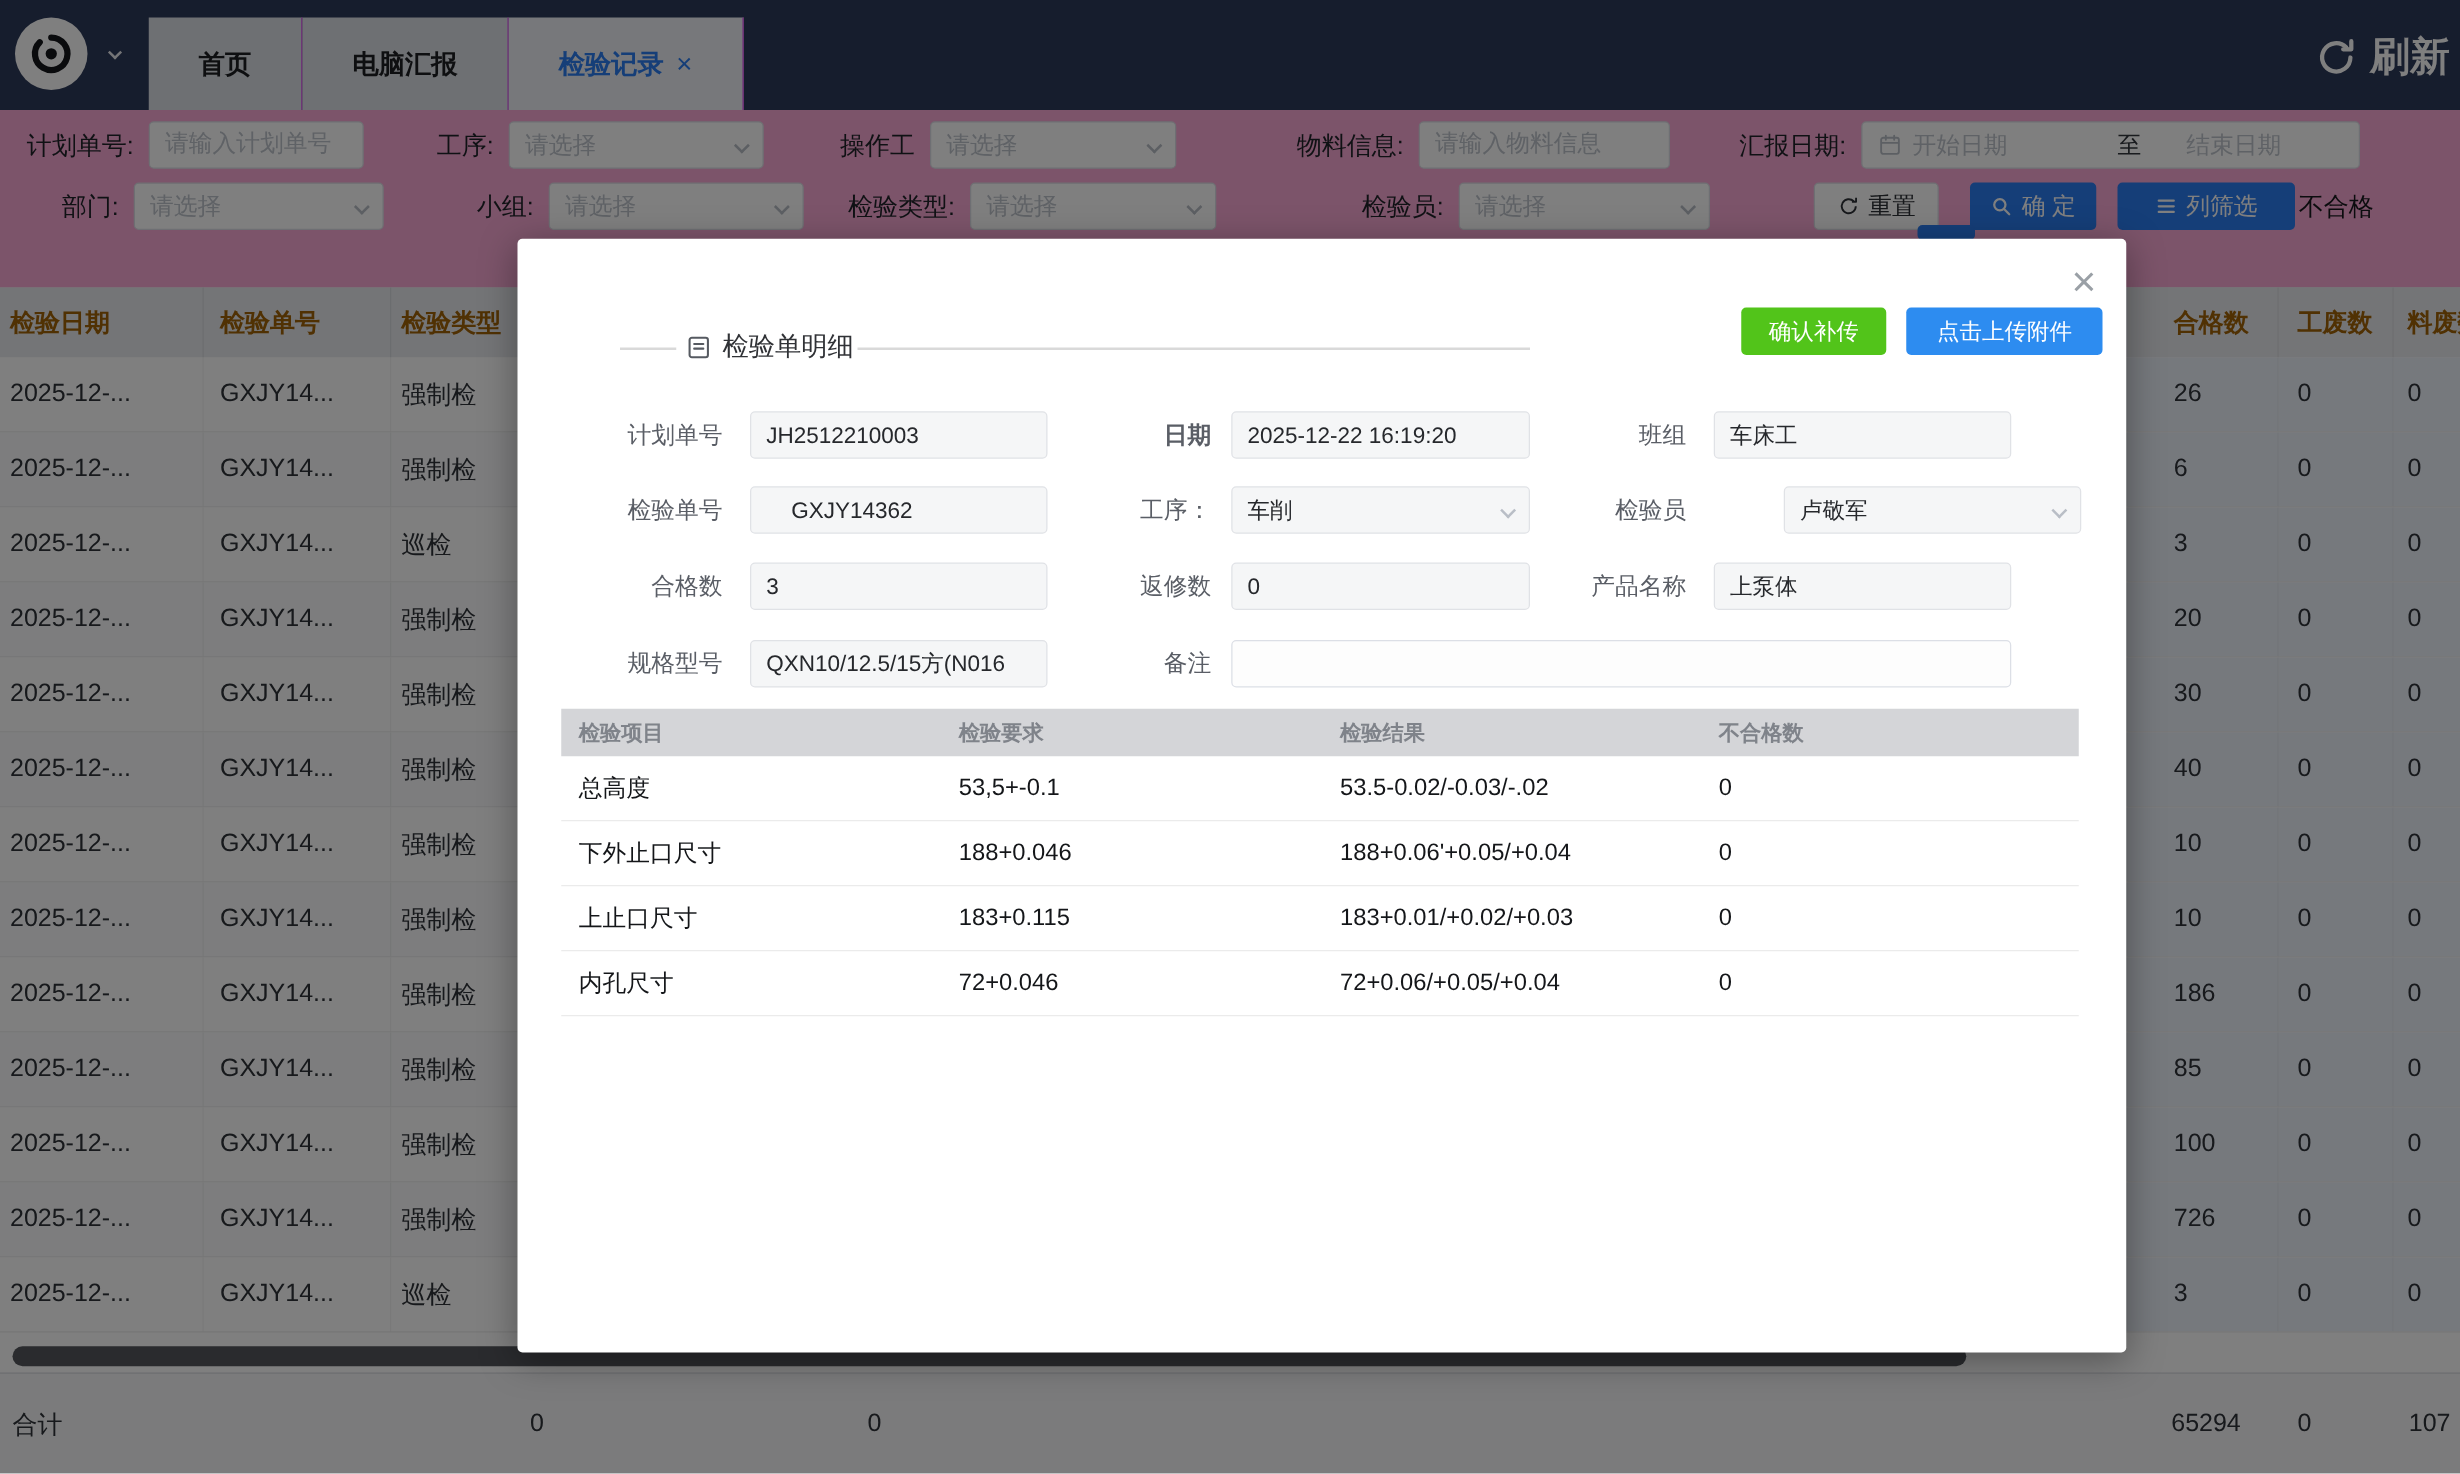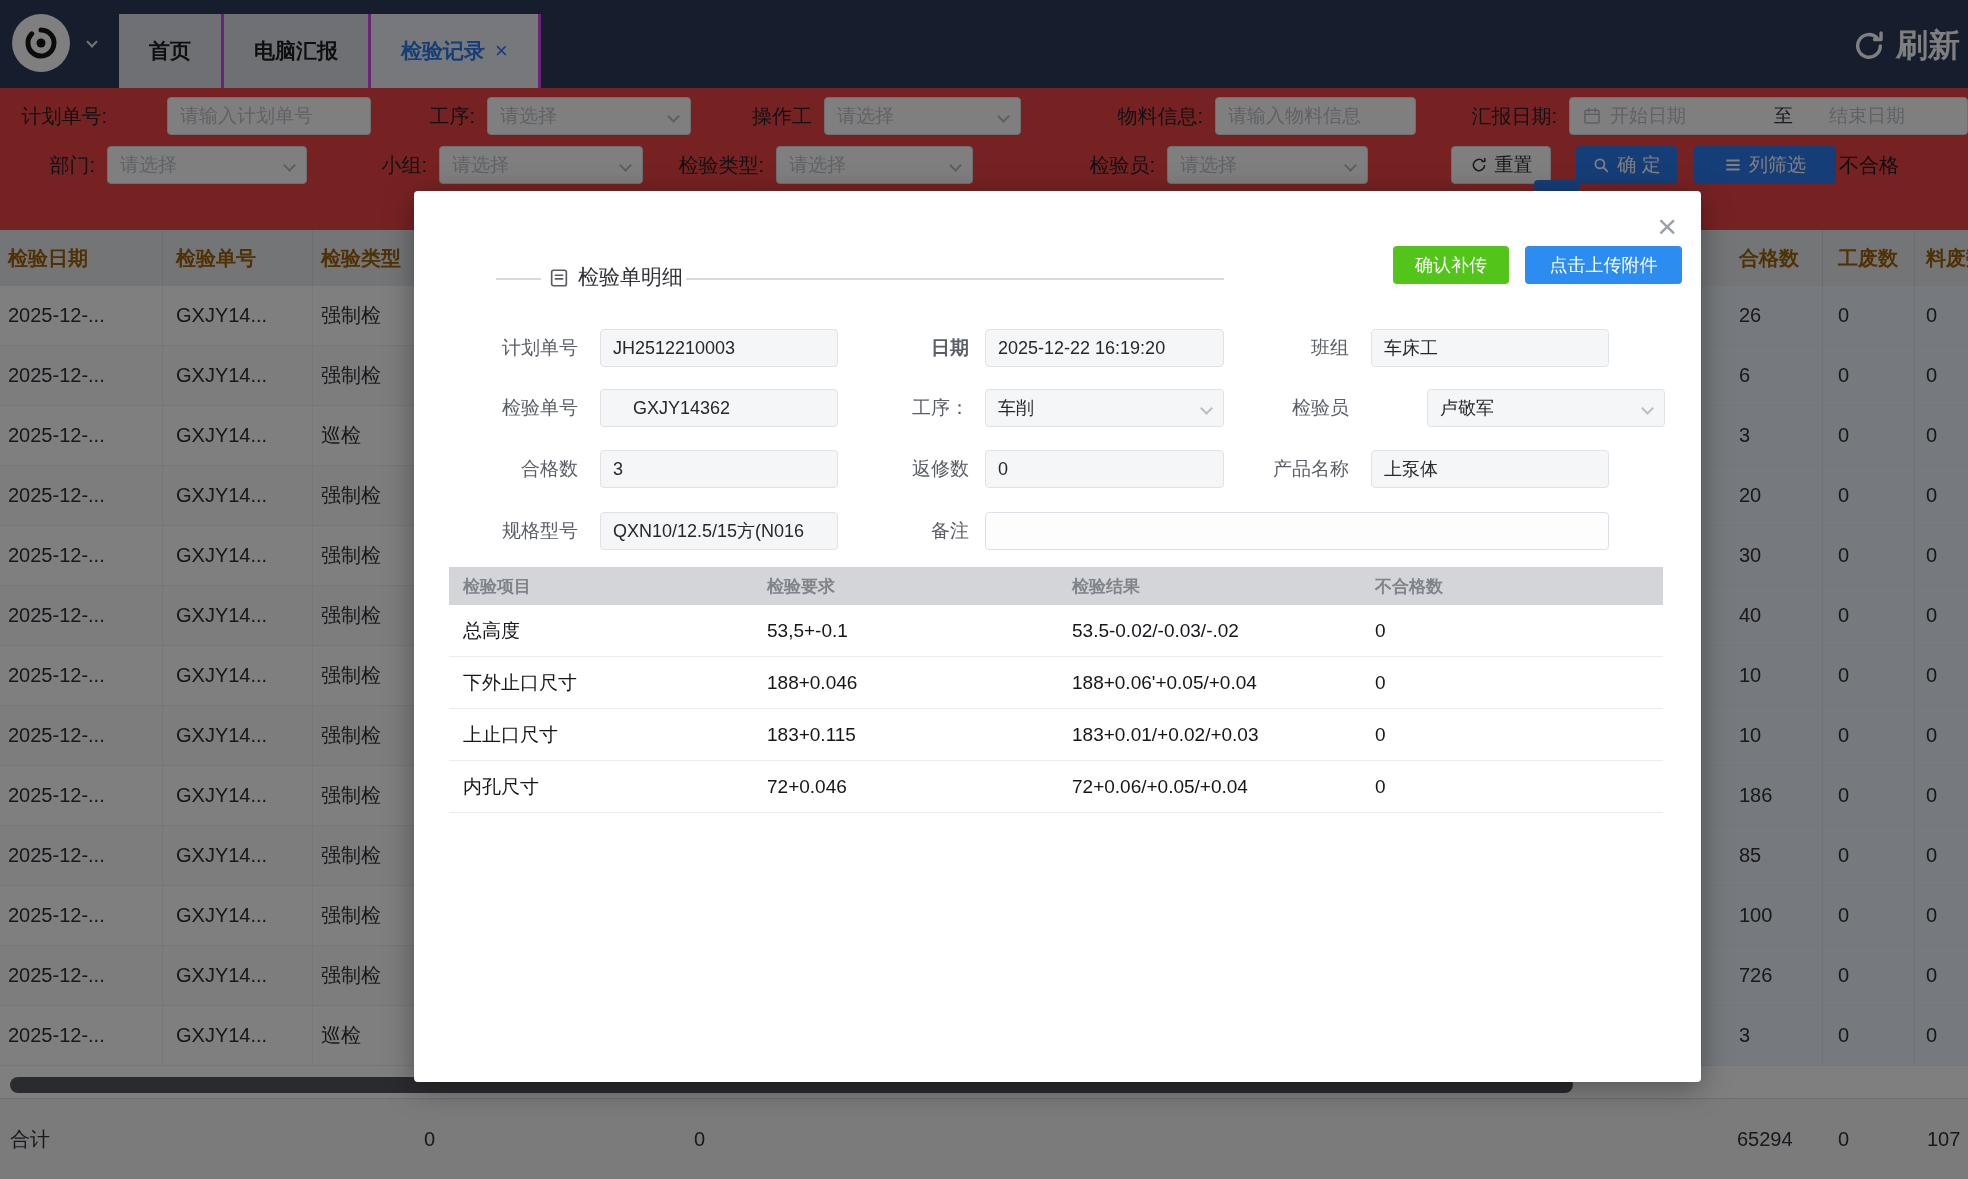--- a/index.html
+++ b/index.html
@@ -8,29 +8,29 @@
 
   
   .topbar{position:absolute;top:0;left:0;width:100%;height:88px;background:#2d3a5a;}
   .logo{position:absolute;left:12px;top:14px;width:58px;height:58px;border-radius:50%;background:#fff;
         display:flex;align-items:center;justify-content:center;cursor:pointer;}
   .logo-chev{position:absolute;left:88px;top:38px;}
   .chev{display:inline-block;width:9px;height:9px;border-right:2px solid #b9bec6;border-bottom:2px solid #b9bec6;
         transform:rotate(45deg);flex:none;}
   .chev.white{border-color:#e8eaee;width:8px;height:8px;}
   .tabs{position:absolute;left:119px;top:14px;height:74px;display:flex;}
-  .tab{display:flex;align-items:center;gap:10px;padding:0 30px;font-size:21px;font-weight:700;color:#1c1e22;
-       background:#dde0e6;border-right:3px solid #d946ef;cursor:pointer;white-space:nowrap;}
+  .tab{display:flex;align-items:center;gap:10px;padding:0 40px;font-size:21px;font-weight:700;color:#1c1e22;
+       background:#dde0e6;border-right:1px solid #d946ef;cursor:pointer;white-space:nowrap;}
   .tab.active{background:#eef1f6;color:#2b7cf0;}
   .tab-close{font-size:22px;font-weight:400;color:#2b7cf0;line-height:1;cursor:pointer;}
   .refresh{position:absolute;right:8px;top:24px;display:flex;align-items:center;gap:10px;color:#fff;
            font-size:32px;font-weight:700;cursor:pointer;white-space:nowrap;}
 
   
-  .filters{position:absolute;top:88px;left:0;width:100%;height:142px;background:#ef4444;}
+  .filters{position:absolute;top:88px;left:0;width:100%;height:142px;background:#f9a8d4;}
   .fr{display:flex;align-items:center;height:40px;}
   .fl{flex:none;text-align:right;margin-right:12px;color:#1f2329;font-size:20px;white-space:nowrap;overflow:hidden;}
   .fi{flex:none;height:38px;border:1px solid #dcdfe6;border-radius:4px;background:#fff;padding:0 12px;
       font-size:19px;color:#333;outline:none;}
   .fi::placeholder{color:#bfc4cc;}
   .fsel{flex:none;height:38px;border:1px solid #dcdfe6;border-radius:4px;background:#fff;display:flex;
         align-items:center;justify-content:space-between;padding:0 12px;cursor:pointer;}
   .ph{color:#bfc4cc;font-size:19px;}
   .dr{flex:none;width:399px;height:38px;border:1px solid #dcdfe6;border-radius:4px;background:#fff;
       display:flex;align-items:center;padding:0 12px;cursor:pointer;}
@@ -124,21 +124,21 @@
         <path d="M20 12a8 8 0 1 1-2.3-5.7" fill="none" stroke="#fff" stroke-width="2.4" stroke-linecap="round"></path>
         <path d="M20.5 2.8v4.6h-4.6" fill="none" stroke="#fff" stroke-width="2.4" stroke-linecap="round" stroke-linejoin="round"></path>
       </svg>
       <span>刷新</span>
     </div>
   </div>
 
   <div class="filters">
     <div class="fr" style="margin-top:8px;">
       <div class="fl" style="width:107px;">计划单号:</div>
-      <input class="fi" style="width: 204px; margin-left: 48px;" placeholder="请输入计划单号">
+      <input class="fi" style="width: 172px;" placeholder="请输入计划单号">
       <div class="fl" style="width:104px;">工序:</div>
       <div class="fsel" style="width:204px;">
         <span class="ph">请选择</span>
         <i class="chev"></i>
       </div>
       <div class="fl" style="width:121px;">操作工</div>
       <div class="fsel" style="width:197px;">
         <span class="ph">请选择</span>
         <i class="chev"></i>
       </div>

